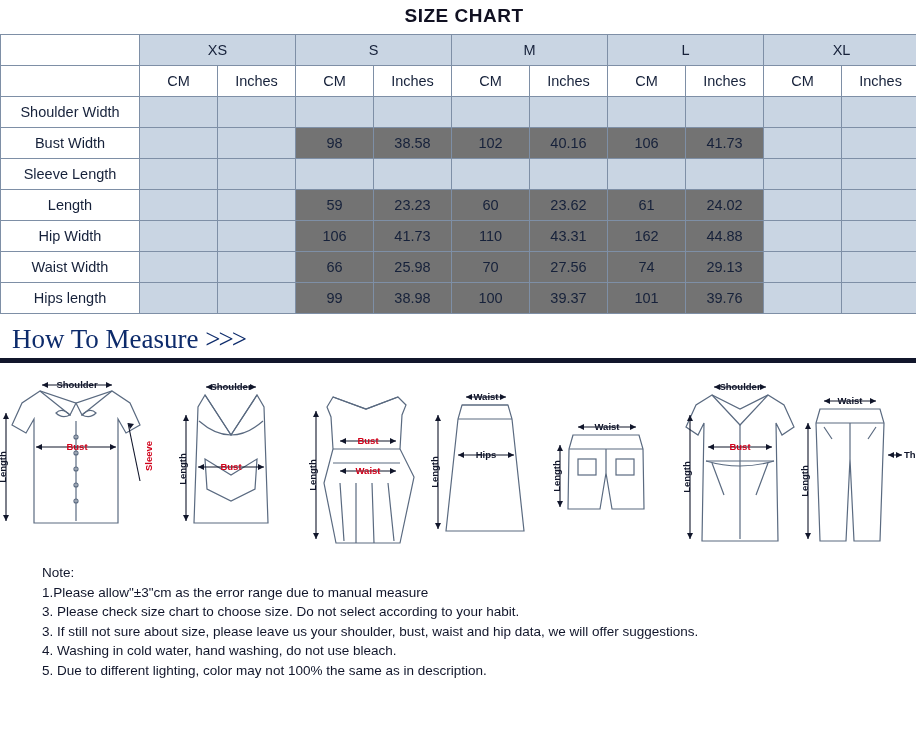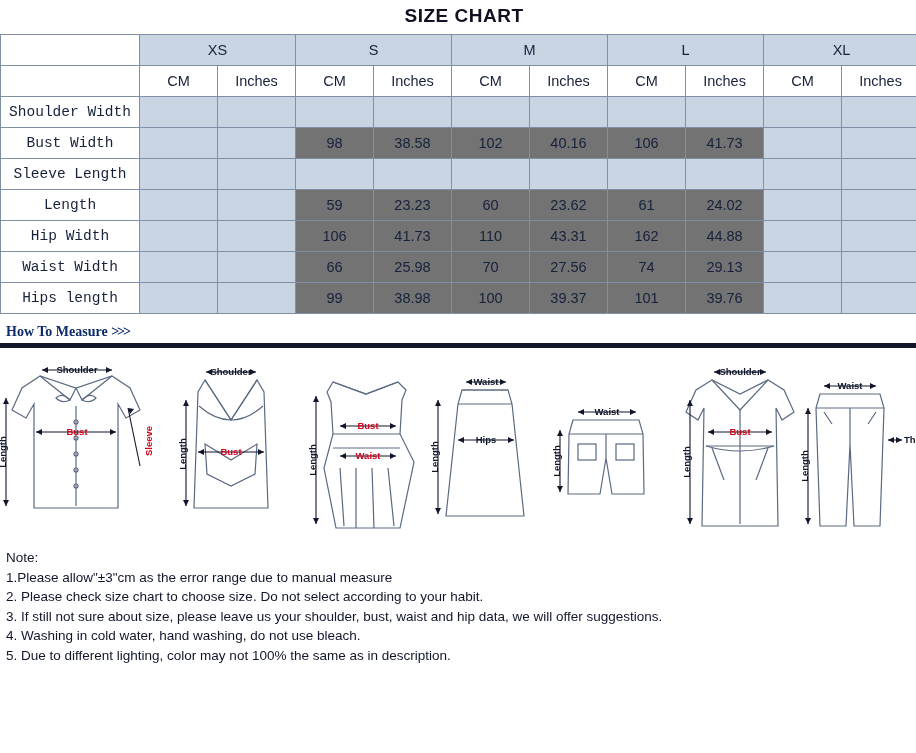--- a/index.html
+++ b/index.html
@@ -41,21 +41,20 @@
     text-align: center;
     font-size: 14.5px;
     font-weight: normal;
     color: #16213a;
     padding: 0;
   }
   td.rowlabel {
     background: #ffffff;
     font-size: 14.5px;
     text-align: center;
-    font-family: Liberation Mono, monospace;
   }
   th.corner {
     background: #ffffff;
     border-left: none;
   }
   th.sizename {
     background: #c9d5e3;
     color: #d0021b;
     font-size: 21px;
     font-weight: bold;
@@ -76,24 +75,24 @@
   .col-label { width: 139px; }
   .col-unit  { width: 78px; }
 
   
   .howto-wrap {
     margin-top: 8px;
     position: relative;
   }
   .howto-title {
     font-family: "Liberation Serif", serif;
-    font-size: 14px;
-    font-weight: bold;
+    font-size: 27px;
+    font-weight: normal;
     color: #0d2b6b;
-    padding: 2px 0 3px 6px;
+    padding: 2px 0 3px 12px;
   }
   .howto-title .arrows {
     color: #0d2b6b;
     letter-spacing: -2px;
   }
   .howto-rule {
     height: 5px;
     background: #11162b;
     width: 916px;
   }
@@ -104,20 +103,21 @@
     background: #ffffff;
   }
   .figures svg { display: block; }
 
   
   .notes {
     padding: 10px 0 0 6px;
     font-size: 13.5px;
     line-height: 19.5px;
     color: #11162b;
+    margin-left: 36px;
   }
   .notes div { white-space: nowrap; }
 </style>
 </head>
 <body>
 
 <div class="page">
 
   <div class="chart-title">SIZE CHART</div>
 
@@ -437,19 +437,19 @@
           <text x="904" y="95" text-anchor="start">Thigh</text>
           <text x="808" y="118" text-anchor="middle" transform="rotate(-90 808 118)">Length</text>
         </g>
       </svg>
     </div>
   </div>
 
   <div class="notes">
     <div>Note:</div>
     <div>1.Please allow"±3"cm as the error range due to manual measure</div>
-    <div>2. Please check size chart to choose size. Do not select according to your habit.</div>
+    <div>3. Please check size chart to choose size. Do not select according to your habit.</div>
     <div>3. If still not sure about size, please leave us your shoulder, bust, waist and hip data, we will offer suggestions.</div>
     <div>4. Washing in cold water, hand washing, do not use bleach.</div>
     <div>5. Due to different lighting, color may not 100% the same as in description.</div>
   </div>
 
 </div>
 
 </body></html>

